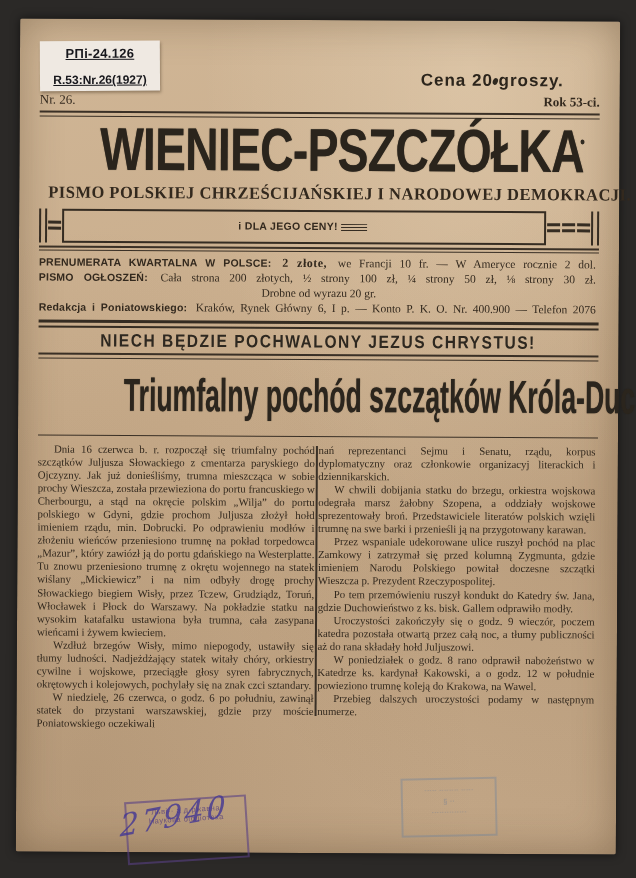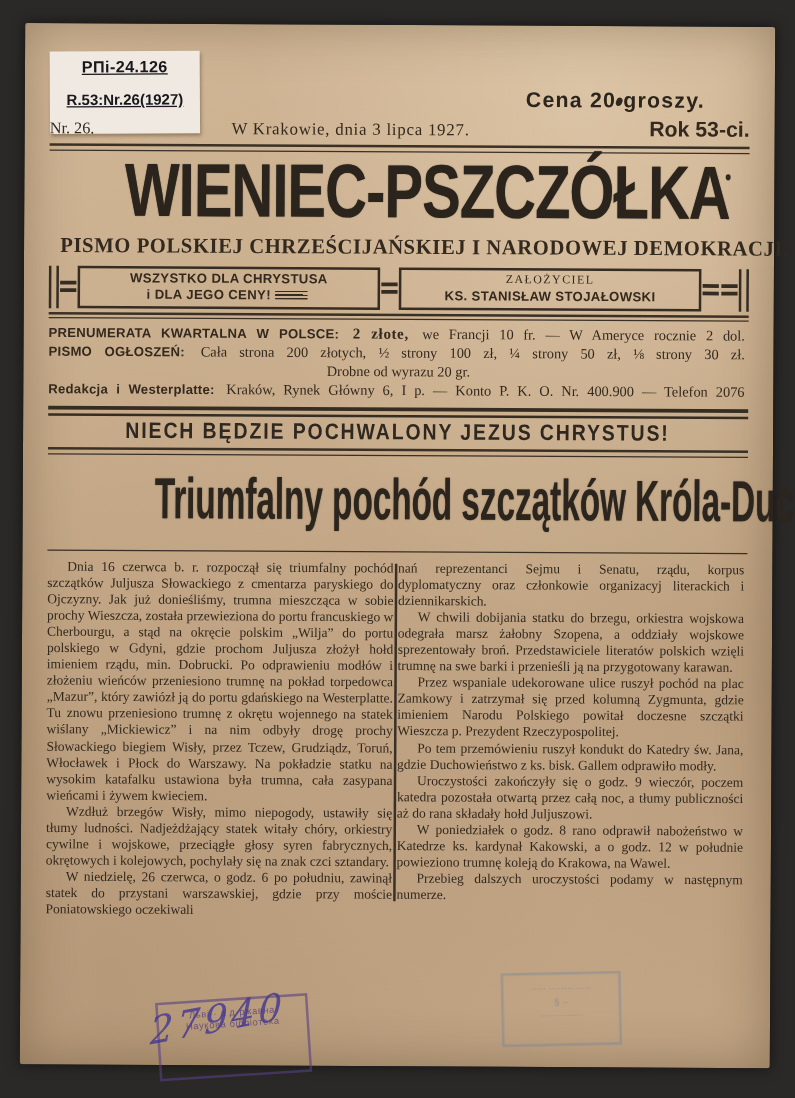--- a/index.html
+++ b/index.html
@@ -19,37 +19,37 @@
     box-shadow: inset 0 0 42px rgba(60,40,18,0.35), 0 0 10px rgba(0,0,0,0.55);
     transform:rotate(0.3deg);
     border-radius:2px;
     color:#33291e;
   }
   .inner{padding:0 20px;position:relative;}
 
   
   .call-label{
     position:absolute;left:20px;top:22px;width:108px;
-    background:#efe9e2;padding:5px 6px 20px 6px;
+    background:#efe9e2;padding:5px 6px 4px 6px;
     box-shadow:1px 2px 3px rgba(40,25,10,0.35);
     transform:rotate(-0.6deg);
     text-align:center;color:#17171c;
     font-family:"Liberation Sans", sans-serif;font-weight:bold;
   }
   .call-label .l1{font-size:13px;text-decoration:underline;letter-spacing:0.3px;}
   .call-label .l2{font-size:12px;margin-top:12px;text-decoration:underline;}
 
   
   .price-row{text-align:right;padding:50px 36px 0 0;
     font-family:"Liberation Sans", sans-serif;font-weight:bold;
     font-size:17px;letter-spacing:1px;color:#2c251c;}
   .issue-row{display:flex;justify-content:space-between;align-items:baseline;margin-top:3px;}
   .issue-no{font-size:13px;}
   .dateline{font-size:13.5px;letter-spacing:0.6px;}
-  .volume{font-family:Liberation Sans, sans-serif;font-weight:bold;font-size:17px;margin-left:34px;}
+  .volume{font-family:Liberation Serif, serif;font-weight:bold;font-size:13px;margin-left:34px;}
 
   .rule-double{border-top:2.5px solid #3a3026;border-bottom:1.3px solid #3a3026;height:2.5px;margin-top:3px;}
   .rule-heavy{border-top:3px solid #352c22;border-bottom:2px solid #352c22;height:3px;margin-top:5px;}
   .rule-thin{border-top:1.6px solid #3a3026;margin-top:14px;}
 
   .masthead{text-align:center;white-space:nowrap;margin-top:2px;line-height:60px;height:62px;}
   .masthead span{display:inline-block;
     font-family:"Liberation Sans", sans-serif;font-weight:bold;font-size:58px;
     letter-spacing:-1px;color:#2a241c;
     transform:scale(0.8,1.04);transform-origin:center;
@@ -129,50 +129,44 @@
   <div class="call-label">
     <div class="l1">РПі-24.126</div>
     <div class="l2">R.53:Nr.26(1927)</div>
   </div>
 
   <div class="inner">
     <div class="price-row">Cena 20 groszy.</div>
 
     <div class="issue-row">
       <span class="issue-no">Nr. 26.</span>
-      <span class="dateline">W Krakowie, dnia 3 lipca 1927.</span>
       <span class="volume">Rok 53-ci.</span>
     </div>
     <div class="rule-double"></div>
 
     <div class="masthead">
       <span>WIENIEC-PSZCZÓŁKA</span>
     </div>
     <div class="subtitle">
       <span>PISMO POLSKIEJ CHRZEŚCIJAŃSKIEJ I NARODOWEJ DEMOKRACJI.</span>
     </div>
 
     <div class="motto-row">
       <div class="edge-bar"></div>
       <div class="connector">
           <i></i>
           <i></i>
         </div>
       <div class="motto-box">
-        <div>WSZYSTKO DLA CHRYSTUSA</div>
         <div><span>i DLA JEGO CENY!</span><span class="tri-lines"></span></div>
       </div>
       <div class="connector">
           <i></i>
           <i></i>
         </div>
-      <div class="motto-box">
-        <div class="founder-top">ZAŁOŻYCIEL</div>
-        <div>KS. STANISŁAW STOJAŁOWSKI</div>
-      </div>
       <div class="connector">
           <i></i>
           <i></i>
         </div>
       <div class="connector">
           <i></i>
           <i></i>
         </div>
       <div class="edge-bar"></div>
     </div>
@@ -183,21 +177,21 @@
         <span class="lbl">PRENUMERATA KWARTALNA W POLSCE:</span>
         <span class="pricebold">2 złote,</span>
         <span>we Francji 10 fr. — W Ameryce rocznie 2 dol.</span>
       </div>
       <div class="sub-line just">
         <span class="lbl">PISMO OGŁOSZEŃ:</span>
         <span>Cała strona 200 złotych, ½ strony 100 zł, ¼ strony 50 zł, ⅛ strony 30 zł.</span>
       </div>
       <div class="sub-line ctr">Drobne od wyrazu 20 gr.</div>
       <div class="sub-line just">
-        <span class="lbl">Redakcja i Westerplatte:</span>
+        <span class="lbl">Redakcja i Poniatowskiego:</span>
         <span>Kraków, Rynek Główny 6, I p. — Konto P. K. O. Nr. 400.900 — Telefon 2076</span>
       </div>
     </div>
 
     <div class="rule-heavy"></div>
     <div class="banner">
       <span>NIECH BĘDZIE POCHWALONY JEZUS CHRYSTUS!</span>
     </div>
     <div class="rule-double"></div>
 

